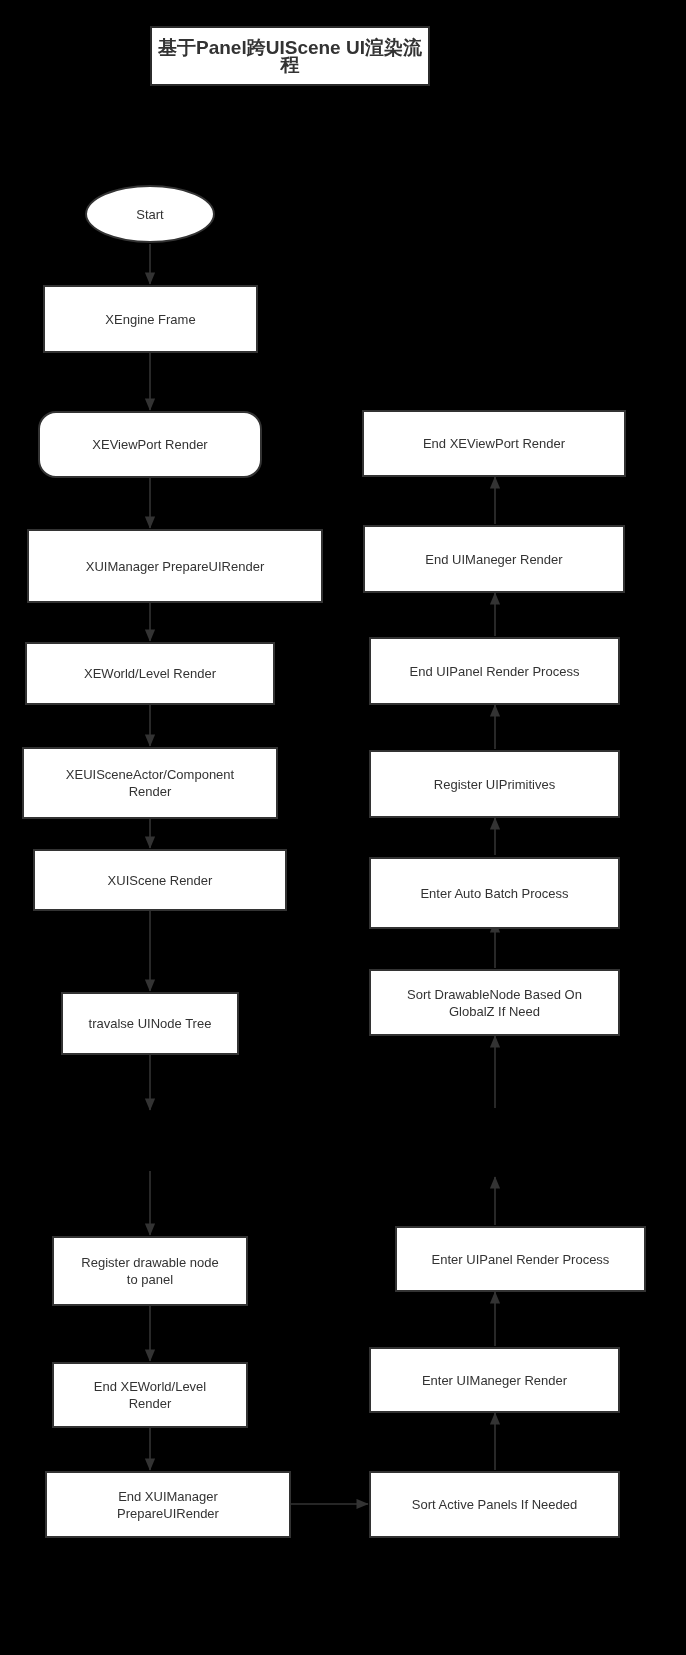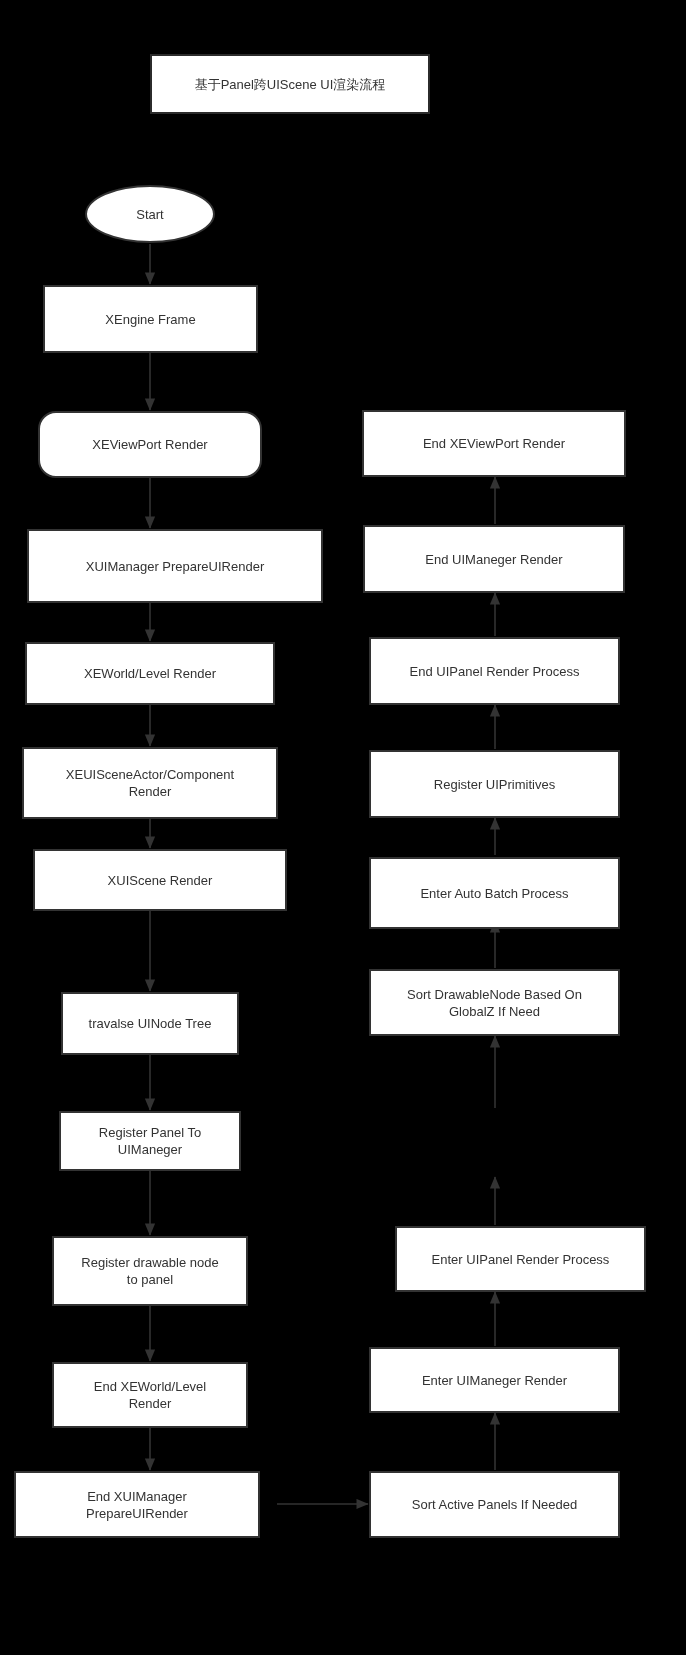--- a/index.html
+++ b/index.html
@@ -36,25 +36,24 @@
     align-items: center;
     justify-content: center;
     text-align: center;
     color: #333333;
     font-size: 13px;
     line-height: 17px;
     padding: 4px 6px;
     white-space: pre-line;
   }
   .node.title-node {
-    font-weight: normal;
-    font-size: 13px;
+    font-weight: bold;
+    font-size: 19px;
     border-width: 2px;
     border-color: #2b2b2b;
-    margin-top: 28px;
   }
   .node.start-node {
     border-radius: 50%;
   }
 </style>
 </head>
 <body>
 
 <div id="canvas">
 
@@ -104,30 +103,28 @@
 
   <div class="node" style="left:25px; top:642px; width:250px; height:63px;">XEWorld/Level Render</div>
 
   <div class="node" style="left:22px; top:747px; width:256px; height:72px;">XEUISceneActor/Component
 Render</div>
 
   <div class="node" style="left:23px; top:849px; width:254px; height:62px;margin-left:10px;">XUIScene Render</div>
 
   <div class="node" style="left:61px; top:992px; width:178px; height:63px;">travalse UINode Tree</div>
 
-  <div class="node" style="left:59px; top:1111px; width:182px; height:60px;">Register Panel To
-UIManeger</div>
 
   <div class="node" style="left:52px; top:1236px; width:196px; height:70px;">Register drawable node
 to panel</div>
 
   <div class="node" style="left:52px; top:1362px; width:196px; height:66px;">End XEWorld/Level
 Render</div>
 
-  <div class="node" style="left:14px; top:1471px; width:246px; height:67px;">End XUIManager
+  <div class="node" style="left:45px; top:1471px; width:246px; height:67px;">End XUIManager
 PrepareUIRender</div>
 
   <div class="node" style="left:362px; top:410px; width:264px; height:67px;">End XEViewPort Render</div>
 
   <div class="node" style="left:363px; top:525px; width:262px; height:68px;">End UIManeger Render</div>
 
   <div class="node" style="left:369px; top:637px; width:251px; height:68px;">End UIPanel Render Process</div>
 
   <div class="node" style="left:369px; top:750px; width:251px; height:68px;">Register UIPrimitives</div>
 

